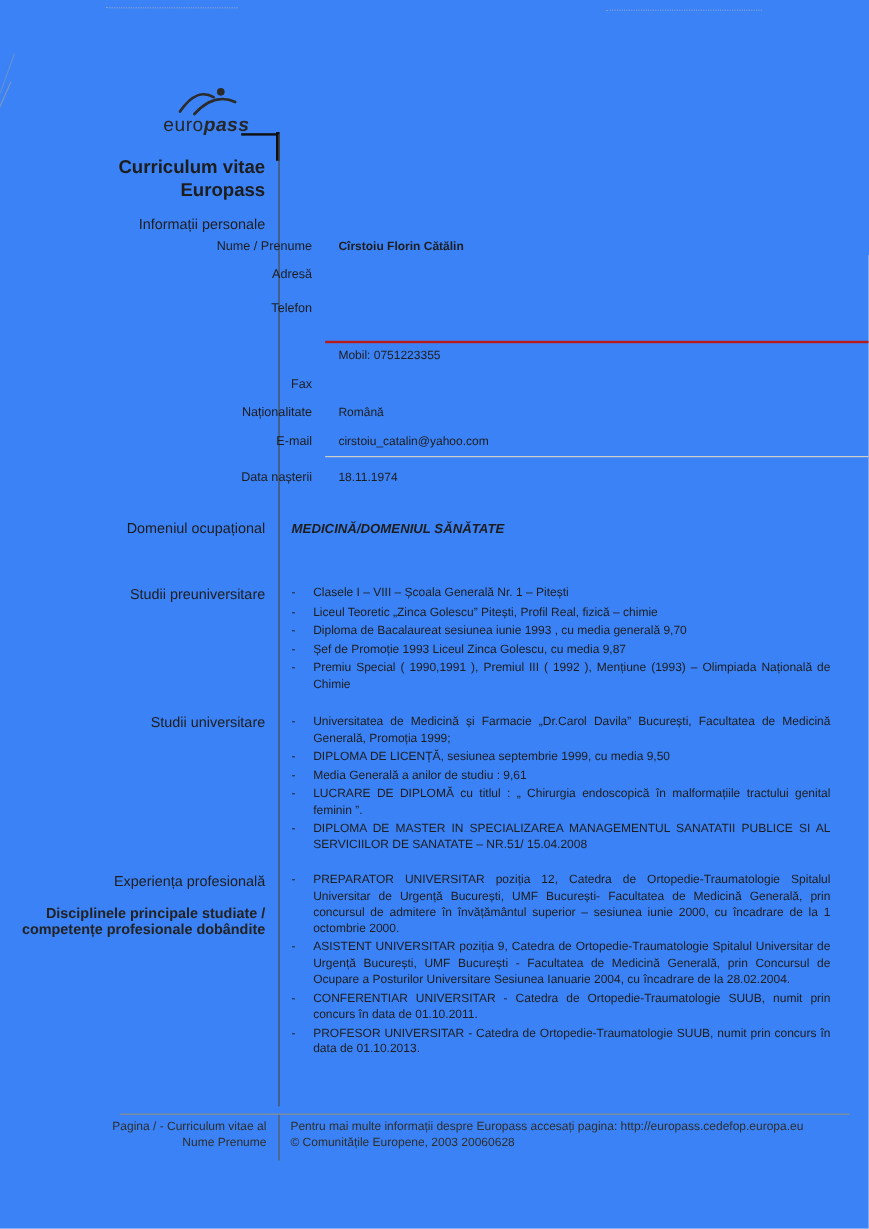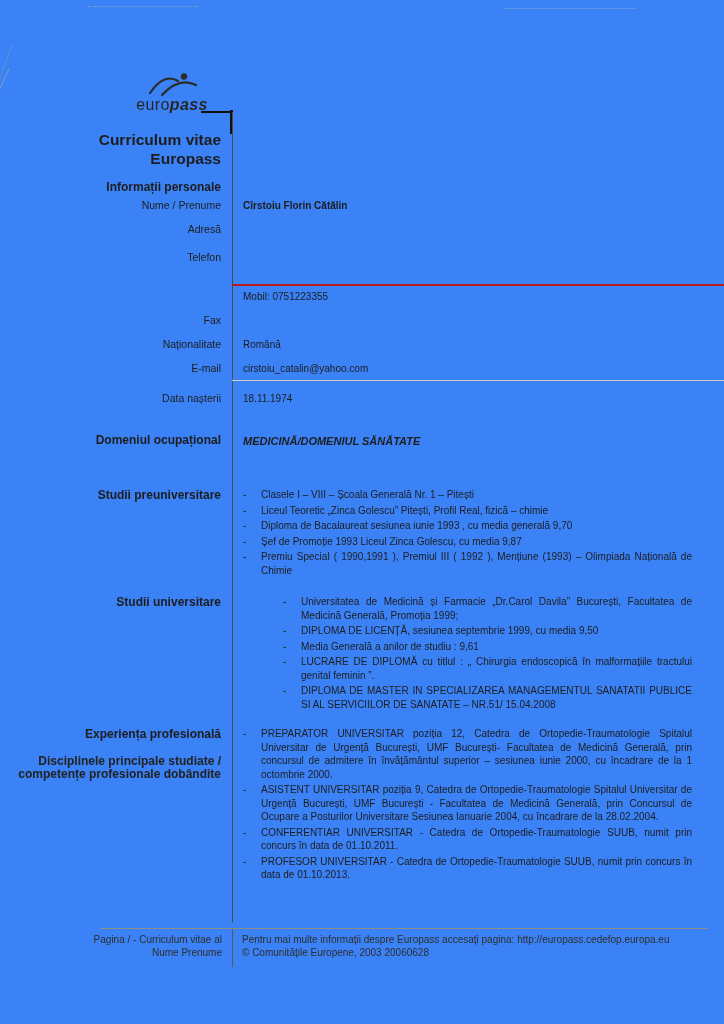--- a/index.html
+++ b/index.html
@@ -29,36 +29,36 @@
   .logo-text { font-size:16px; color:#262626; letter-spacing:.4px; }
   .logo-text .pass { font-style:italic; font-weight:bold; }
 
   
   .content { position:absolute; left:0; top:130px; width:724px; }
   .row { display:grid; grid-template-columns:232px 1fr; }
   .left { text-align:right; padding-right:11px; font-size:10.5px; color:#1d1d1d; }
   .right { padding-left:11px; padding-right:32px; font-size:10px; color:#1d1d1d; }
 
   .title-row .left { font-size:15.5px; font-weight:bold; line-height:19px; }
-  .section-header { font-size:12px; font-weight:bold; line-height:15px; }
+  .section-header { font-size:12px; font-weight:normal; line-height:15px; }
 
   .personal-header-row { margin-top:12px; }
-  .field-row { margin-top:4px; min-height:13px; line-height:13px; }
+  .field-row { margin-top:4px; min-height:13px; line-height:13px;padding-left:39px; }
   .field-row + .field-row { margin-top:11px; }
   .field-row .right.strong { font-weight:bold; }
   .field-row.hairline-top .left, .field-row.hairline-top .right { padding-top:4px; }
   .field-row.hairline-top .right { border-top:2px solid #b91c1c;margin-top:37px; }
   .field-row.hairline-bottom .left, .field-row.hairline-bottom .right { padding-bottom:5px; }
   .field-row.hairline-bottom .right { border-bottom:1px solid #cfcfc8; }
 
   .occupational-row { margin-top:28px; }
   .occupational-row .right { font-size:11px; font-weight:bold; font-style:italic; padding-top:2px; }
 
   .section-row.pre-univ { margin-top:40px; }
-  .section-row.univ { margin-top:16px;gap:40px; }
+  .section-row.univ { margin-top:16px; }
   .section-row.exp { margin-top:14px; }
 
   .item { display:flex; margin-bottom:2px; line-height:13.5px; }
   .item::before { content:"-"; flex:0 0 18px; }
   .item-text { flex:1; text-align:justify; }
 
   .sub-label { margin-top:13px; font-size:12px; font-weight:bold; line-height:13px; color:#222; }
 
   
   .footer-rule { position:absolute; top:928px; left:100px; width:608px; height:1px; background:#8f8f8a; }

